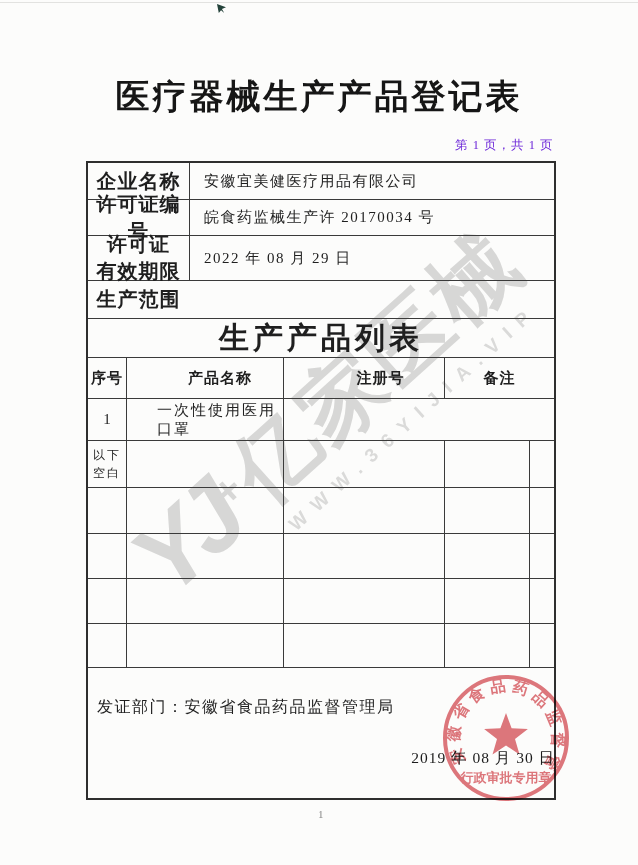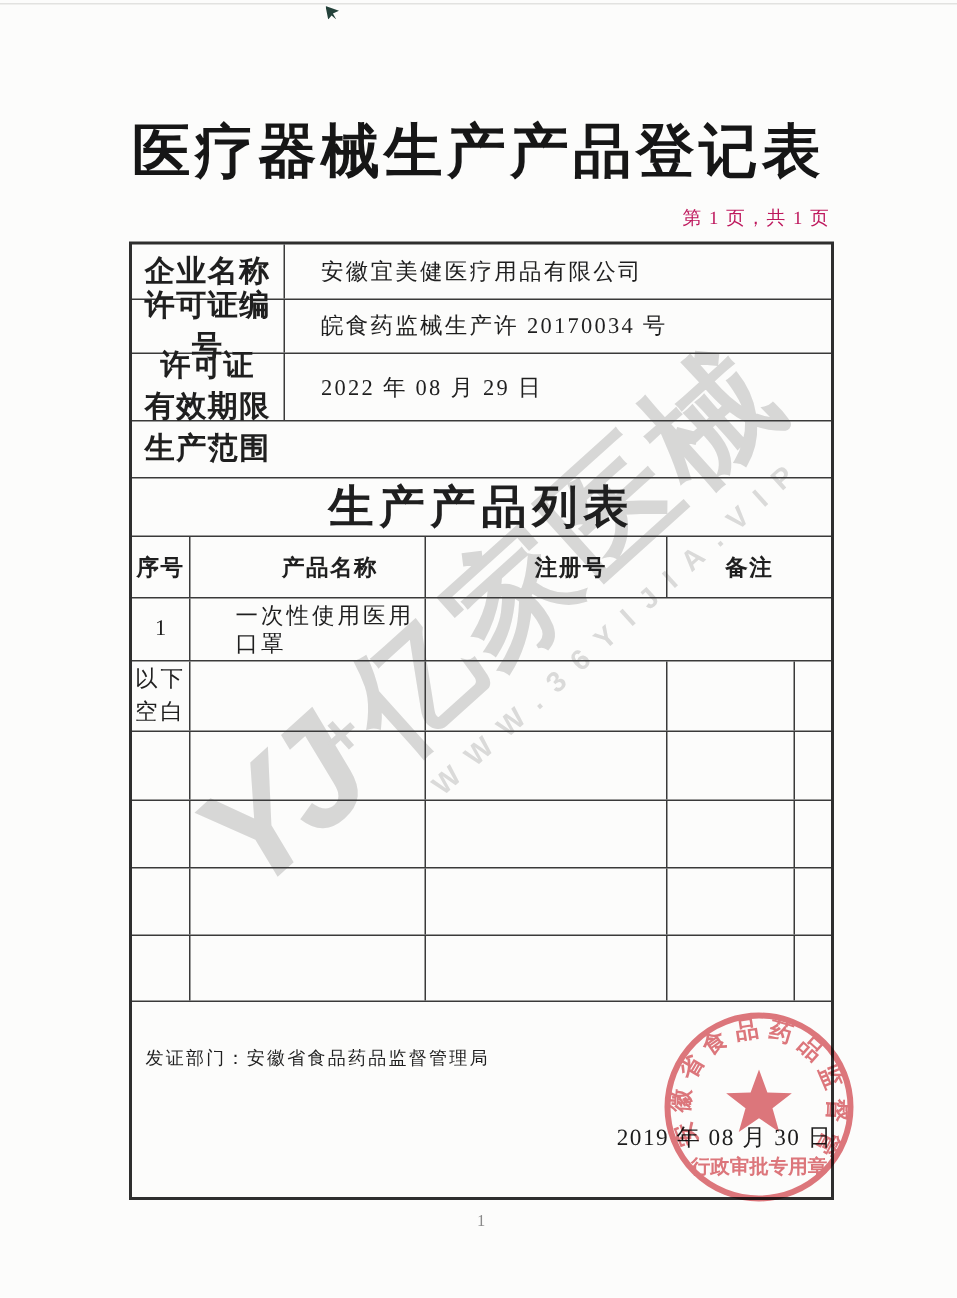--- a/index.html
+++ b/index.html
@@ -14,25 +14,25 @@
   .scan-topline{position:absolute;top:2px;left:0;width:100%;height:1px;background:#e2e2e0;}
   .scan-artifact{
     position:absolute;left:217px;top:4px;width:9px;height:9px;
     background:#24423a;
     clip-path:polygon(0 0,100% 35%,55% 55%,80% 100%,45% 70%,20% 100%);
   }
   .doc-title{
     position:absolute;top:74px;left:0;width:100%;
     text-align:center;
     font-family:"Liberation Sans","DejaVu Sans",sans-serif;
-    font-weight:bold;font-size:39px;letter-spacing:3px;color:#161616;
+    font-weight:bold;font-size:34px;letter-spacing:3px;color:#161616;
   }
   .page-indicator{
     position:absolute;top:137px;left:455px;
-    font-size:12.5px;letter-spacing:1px;color:#be185d;
+    font-size:12.5px;letter-spacing:1px;color:#6d28d9;
   }
   
   .watermark{
     position:absolute;left:75px;top:245px;width:520px;height:350px;
     display:flex;flex-direction:column;align-items:center;justify-content:center;
     transform:rotate(-42deg);
     z-index:0;pointer-events:none;
   }
   .wm-main{display:flex;align-items:center;color:#d7d7d6;}
   .wm-logo{
@@ -60,43 +60,43 @@
   .row{display:flex;box-sizing:border-box;align-items:stretch;}
   .row + .row{border-top:1.5px solid #3a3a3a;}
   .cell{box-sizing:border-box;display:flex;align-items:center;}
   .cell + .cell{border-left:1.5px solid #3a3a3a;}
   .lbl{
     width:101px;justify-content:center;text-align:center;
     font-family:"Liberation Sans","DejaVu Sans",sans-serif;
     font-weight:bold;font-size:20px;letter-spacing:1px;
     flex-direction:column;line-height:1.35;
   }
-  .val{flex:1;padding-left:24px;letter-spacing:1.5px;}
+  .val{flex:1;padding-left:14px;letter-spacing:1.5px;}
   .r-qymc{height:36px}.r-xkzbh{height:36px}.r-yxqx{height:45px}.r-scfw{height:38px}
   .r-sec{height:39px}
   .sec-title{
     width:100%;justify-content:center;
     font-weight:bold;font-size:30px;letter-spacing:4px;
   }
   .r-chead{height:41px}.r-data{height:42px}
   .r-blank1{height:47px}.r-e1{height:46px}.r-e2{height:45px}.r-e3{height:45px}.r-e4{height:44px}
   .c-no{width:38px;justify-content:center;}
   .c-name{width:157px;justify-content:center;letter-spacing:2px;padding-left:30px;}
   .c-reg{width:161px;justify-content:center;letter-spacing:1px;padding-left:33px;}
   .c-date{width:85px;justify-content:center;letter-spacing:0.5px;}
   .c-note{flex:1;justify-content:center;}
   .chead .cell{font-weight:bold;font-size:15px;letter-spacing:1px;}
   .blank-marker{
     flex-direction:column;justify-content:center;align-items:center;
-    line-height:1.5;letter-spacing:2px;font-size:15px;
+    line-height:1.5;letter-spacing:2px;font-size:12px;
   }
   .r-footer{height:131px;position:relative;display:block;}
   .issuer-line{
     position:absolute;left:9px;top:29px;
-    font-size:12px;letter-spacing:1.5px;
+    font-size:16px;letter-spacing:1.5px;
   }
   .footer-date{
     position:absolute;right:-1px;top:80px;
     font-size:15.5px;letter-spacing:1px;color:#1c1c1c;
     z-index:6;
   }
   
   .stamp{
     position:absolute;left:440px;top:672px;width:132px;height:132px;
     z-index:5;opacity:0.82;mix-blend-mode:multiply;pointer-events:none;

